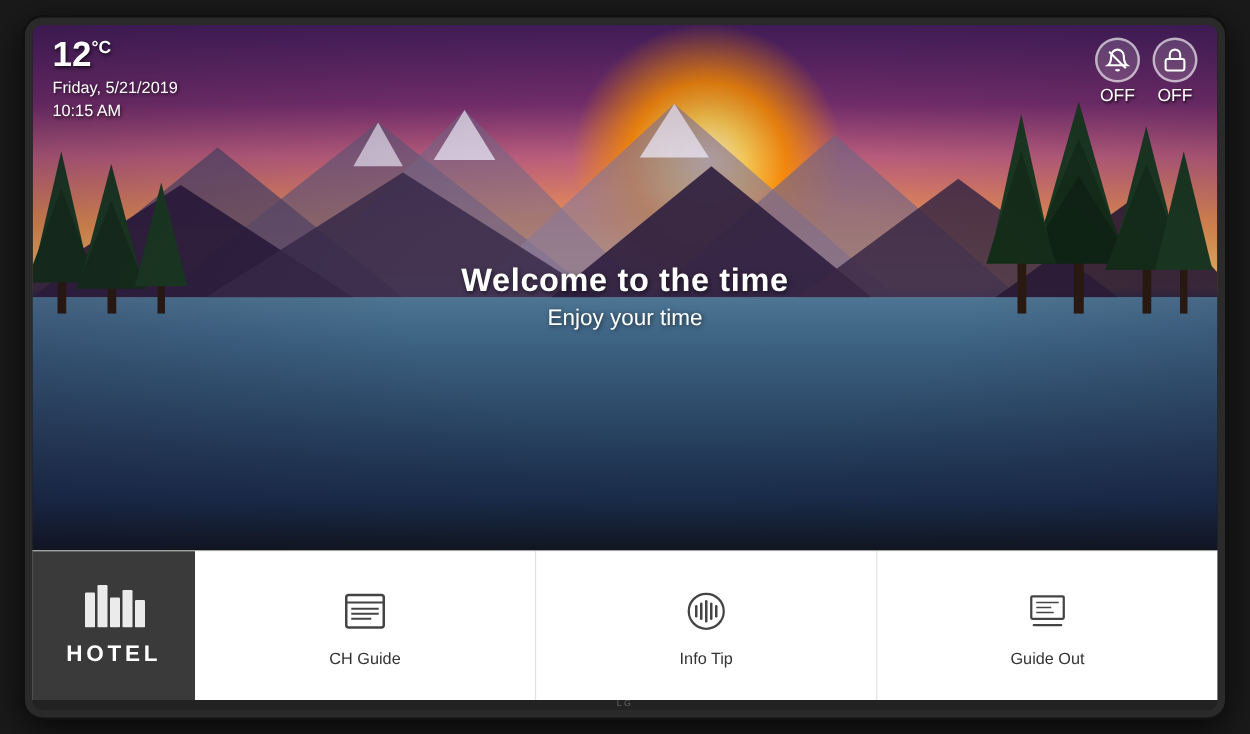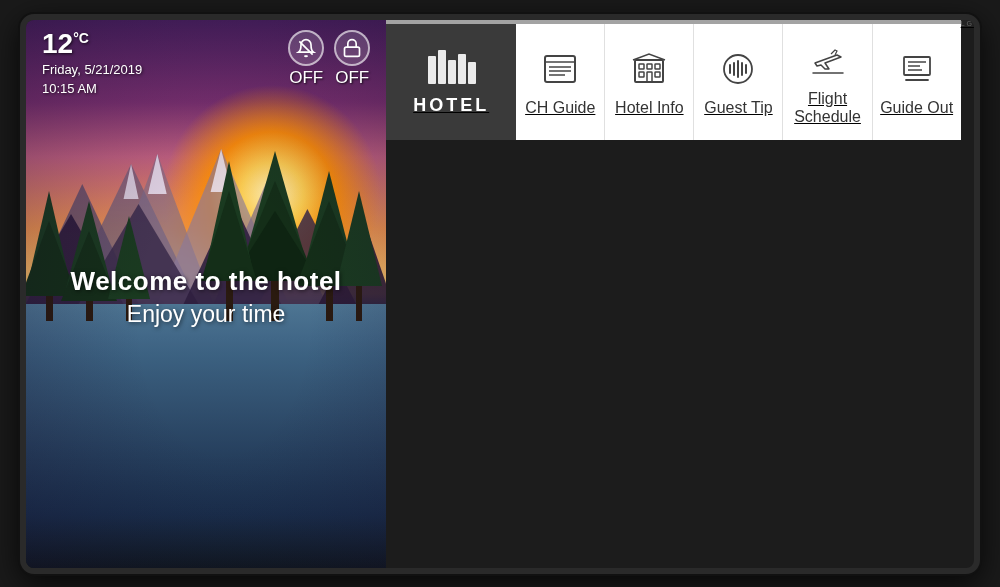--- a/index.html
+++ b/index.html
@@ -17,22 +17,21 @@
     .tv-frame {
       width: 960px;
       height: 560px;
       background: #1c1c1c;
       border-radius: 14px;
       border: 6px solid #2a2a2a;
       box-shadow: 0 0 0 2px #111, 0 8px 30px rgba(0,0,0,0.8);
       overflow: hidden;
       position: relative;
       display: flex;
-      flex-direction: row;
-      text-decoration: underline;
+      flex-direction: column;
     }
 
     .tv-screen {
       flex: 1;
       position: relative;
       overflow: hidden;
     }
 
     
     .bg-scene {
@@ -183,21 +182,21 @@
       border: 2px solid rgba(255,255,255,0.6);
       display: flex;
       align-items: center;
       justify-content: center;
       color: white;
       font-size: 16px;
     }
 
     .control-label {
       color: white;
-      font-size: 17px;
+      font-size: 14px;
       text-shadow: 1px 1px 2px rgba(0,0,0,0.8);
       text-align: center;
     }
 
     
     .welcome-text {
       position: absolute;
       top: 45%;
       left: 50%;
       transform: translateX(-50%);
@@ -208,32 +207,32 @@
       white-space: nowrap;
     }
 
     .welcome-main {
       font-size: 26px;
       font-weight: bold;
       letter-spacing: 0.5px;
     }
 
     .welcome-sub {
-      font-size: 23px;
+      font-size: 18px;
       font-weight: 300;
       margin-top: 4px;
     }
 
     
     .menu-bar {
       height: 120px;
       background: #f0f0f0;
       display: flex;
       align-items: stretch;
-      border-top: 4px solid #a3a3a3;
+      border-top: 1px solid #a3a3a3;
     }
 
     .hotel-logo {
       width: 130px;
       min-width: 130px;
       background: #3a3a3a;
       display: flex;
       flex-direction: column;
       align-items: center;
       justify-content: center;
@@ -285,21 +284,21 @@
       justify-content: center;
       color: #444;
     }
 
     .menu-icon svg {
       width: 38px;
       height: 38px;
     }
 
     .menu-label {
-      font-size: 16px;
+      font-size: 13px;
       color: #333;
       font-weight: 500;
       text-align: center;
     }
 
     
     .tv-bottom {
       height: 8px;
       background: #222;
       display: flex;
@@ -409,21 +408,21 @@
               <rect x="3" y="11" width="18" height="11" rx="2" ry="2"></rect>
               <path d="M7 11V7a5 5 0 0 1 10 0v4"></path>
             </svg>
           </div>
           <span class="control-label">OFF</span>
         </div>
       </div>
     </div>
 
     <div class="welcome-text">
-      <div class="welcome-main">Welcome to the hotel</div>
+      <div class="welcome-main">Welcome to the time</div>
       <div class="welcome-sub">Enjoy your time</div>
     </div>
   </div>
 
   <div class="menu-bar">
 
     <div class="hotel-logo">
       <div class="logo-icon">
         
         <svg width="50" height="36" viewBox="0 0 50 36" fill="none" xmlns="http://www.w3.org/2000/svg">
@@ -446,67 +445,38 @@
             <rect x="4" y="6" width="30" height="26" rx="2" stroke="#444" stroke-width="2" fill="none"></rect>
             <line x1="4" y1="12" x2="34" y2="12" stroke="#444" stroke-width="1.5"></line>
             <line x1="8" y1="17" x2="30" y2="17" stroke="#444" stroke-width="1.5"></line>
             <line x1="8" y1="21" x2="30" y2="21" stroke="#444" stroke-width="1.5"></line>
             <line x1="8" y1="25" x2="24" y2="25" stroke="#444" stroke-width="1.5"></line>
           </svg>
         </div>
         <span class="menu-label">CH Guide</span>
       </div>
 
-      <div class="menu-item">
-        <div class="menu-icon">
-          <svg viewBox="0 0 38 38" fill="none" xmlns="http://www.w3.org/2000/svg">
-            <rect x="5" y="10" width="28" height="22" rx="1" stroke="#444" stroke-width="2" fill="none"></rect>
-
-            <rect x="9" y="14" width="5" height="5" rx="0.5" stroke="#444" stroke-width="1.5" fill="none"></rect>
-            <rect x="17" y="14" width="5" height="5" rx="0.5" stroke="#444" stroke-width="1.5" fill="none"></rect>
-            <rect x="25" y="14" width="5" height="5" rx="0.5" stroke="#444" stroke-width="1.5" fill="none"></rect>
-            <rect x="9" y="22" width="5" height="5" rx="0.5" stroke="#444" stroke-width="1.5" fill="none"></rect>
-            <rect x="17" y="22" width="5" height="10" rx="0.5" stroke="#444" stroke-width="1.5" fill="none"></rect>
-            <rect x="25" y="22" width="5" height="5" rx="0.5" stroke="#444" stroke-width="1.5" fill="none"></rect>
-
-            <path d="M3 10 L19 4 L35 10" stroke="#444" stroke-width="1.5" fill="none"></path>
-          </svg>
-        </div>
-        <span class="menu-label">Hotel Info</span>
-      </div>
 
 
 
       <div class="menu-item">
         <div class="menu-icon">
           <svg viewBox="0 0 38 38" fill="none" xmlns="http://www.w3.org/2000/svg">
             <circle cx="19" cy="19" r="14" stroke="#444" stroke-width="1.8" fill="none"></circle>
 
             <line x1="19" y1="11" x2="19" y2="27" stroke="#444" stroke-width="2" stroke-linecap="round"></line>
             <line x1="15" y1="13" x2="15" y2="25" stroke="#444" stroke-width="2" stroke-linecap="round"></line>
             <line x1="11" y1="15" x2="11" y2="23" stroke="#444" stroke-width="2" stroke-linecap="round"></line>
             <line x1="23" y1="13" x2="23" y2="25" stroke="#444" stroke-width="2" stroke-linecap="round"></line>
             <line x1="27" y1="15" x2="27" y2="23" stroke="#444" stroke-width="2" stroke-linecap="round"></line>
           </svg>
         </div>
-        <span class="menu-label">Guest Tip</span>
-      </div>
-
-      <div class="menu-item">
-        <div class="menu-icon">
-          <svg viewBox="0 0 38 38" fill="none" xmlns="http://www.w3.org/2000/svg">
-
-            <path d="M6 22 L28 14 L32 16 L16 22 L20 28 L16 28 L12 24 L8 25 Z" stroke="#444" stroke-width="1.5" fill="none" stroke-linejoin="round"></path>
-            <path d="M22 13 L26 9 L28 10 L26 14" stroke="#444" stroke-width="1.2" fill="none"></path>
-
-            <line x1="4" y1="32" x2="34" y2="32" stroke="#444" stroke-width="1.5" stroke-linecap="round"></line>
-          </svg>
-        </div>
-        <span class="menu-label">Flight Schedule</span>
-      </div>
+        <span class="menu-label">Info Tip</span>
+      </div>
+
 
       <div class="menu-item">
         <div class="menu-icon">
           <svg viewBox="0 0 38 38" fill="none" xmlns="http://www.w3.org/2000/svg">
 
             <rect x="6" y="7" width="26" height="18" rx="1" stroke="#444" stroke-width="1.8" fill="none"></rect>
             <line x1="10" y1="12" x2="28" y2="12" stroke="#444" stroke-width="1.3"></line>
             <line x1="10" y1="16" x2="22" y2="16" stroke="#444" stroke-width="1.3"></line>
             <line x1="10" y1="20" x2="24" y2="20" stroke="#444" stroke-width="1.3"></line>
 

